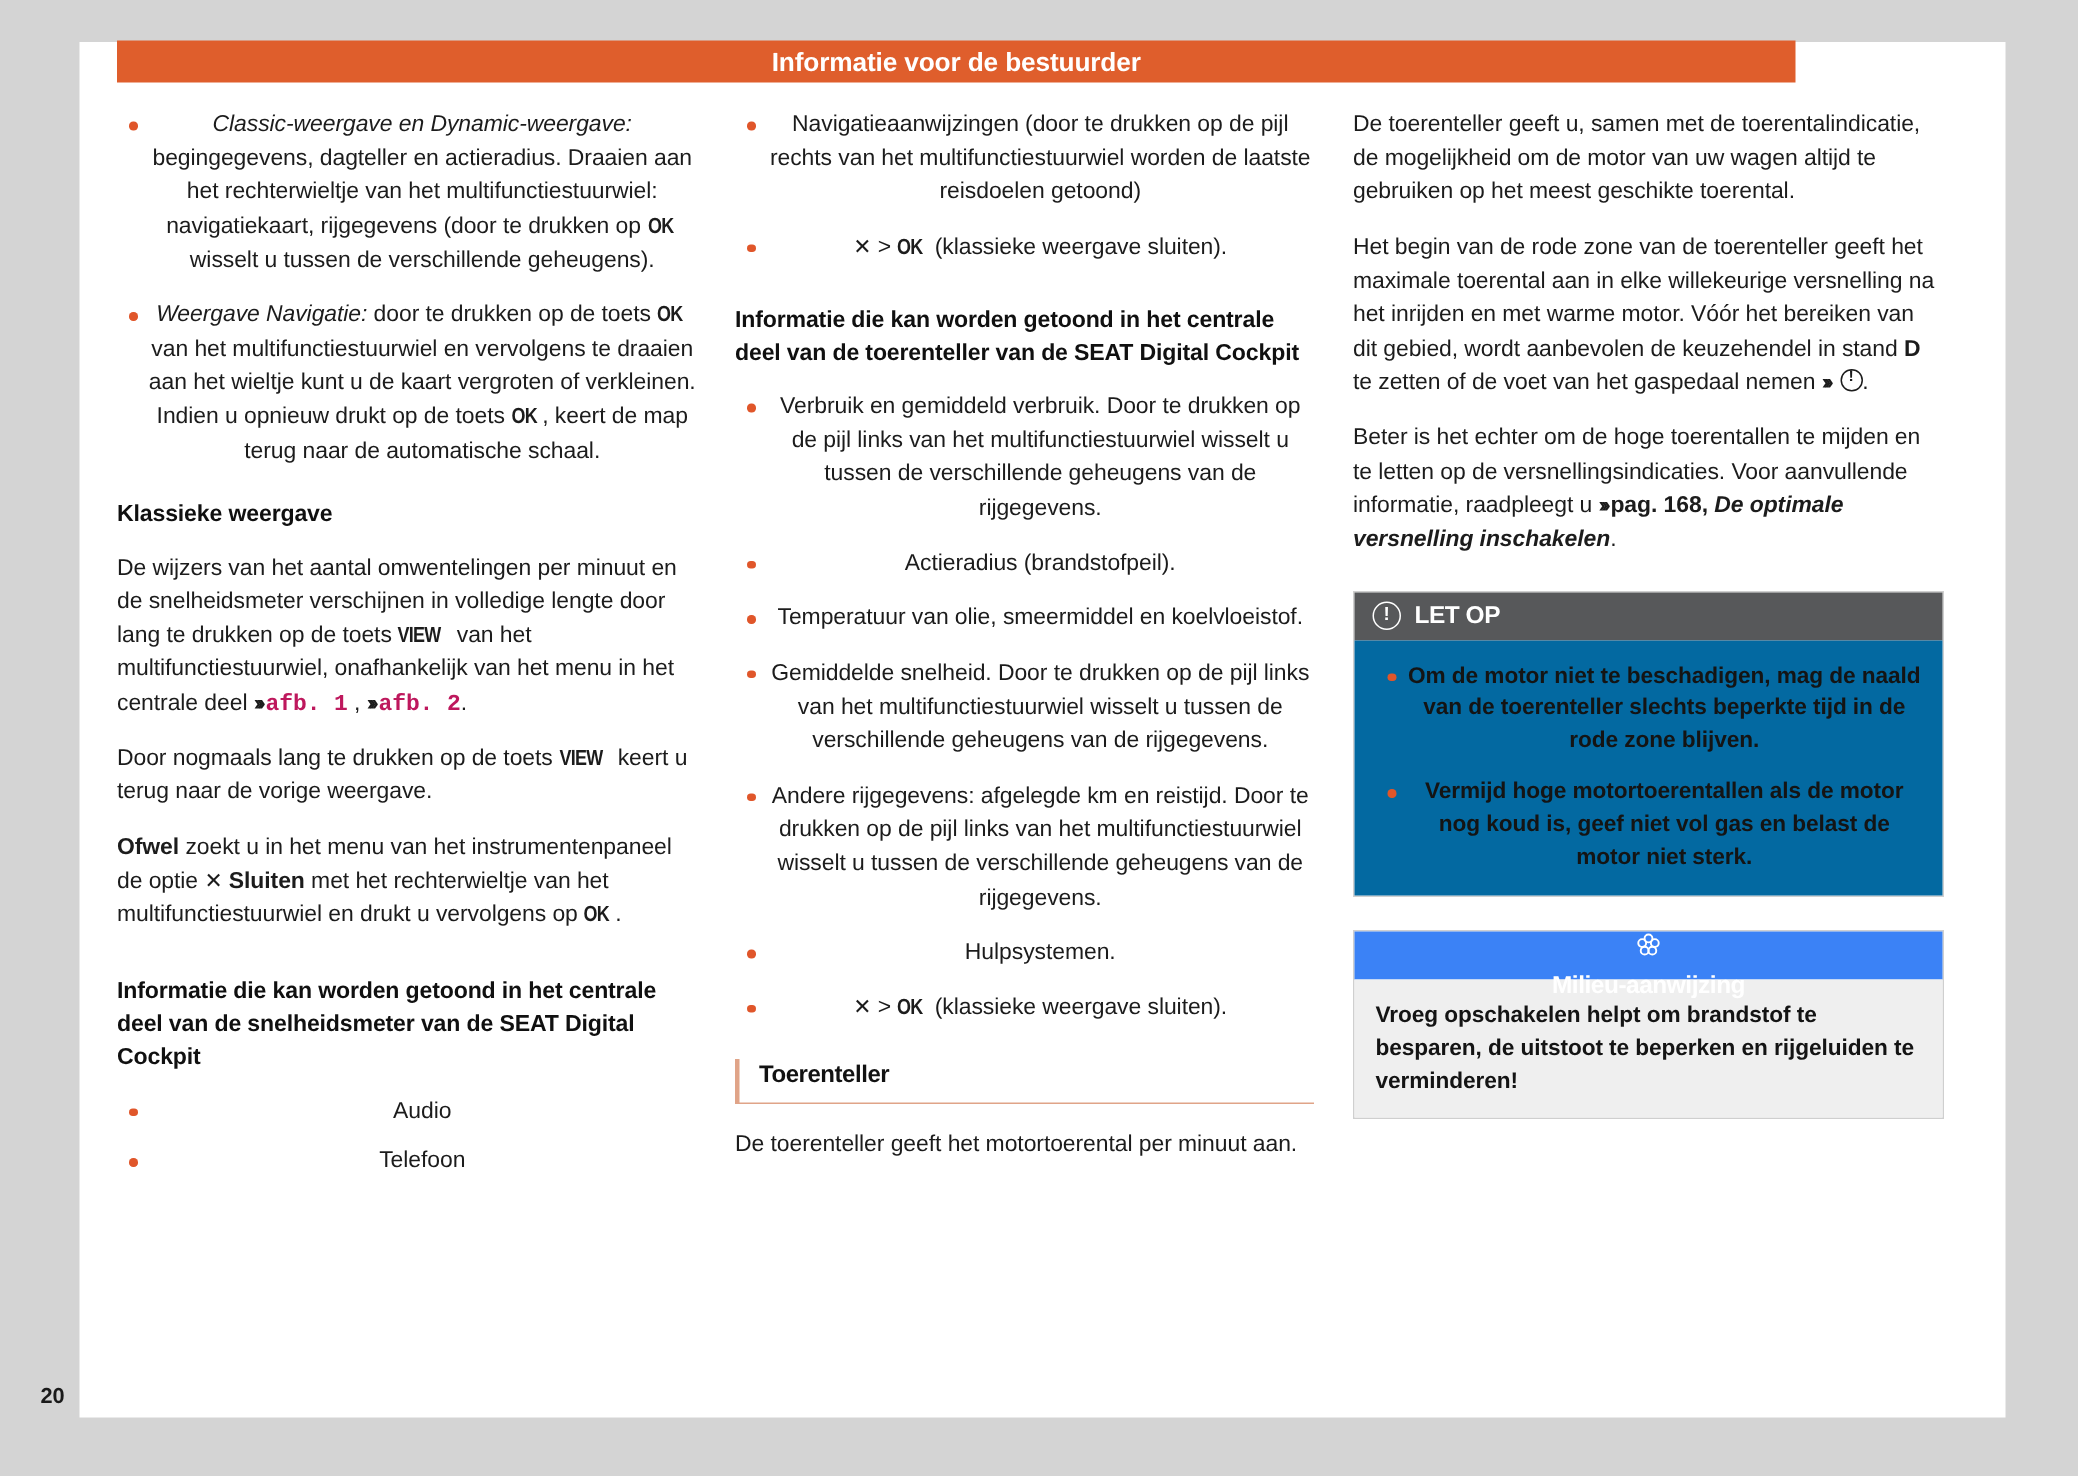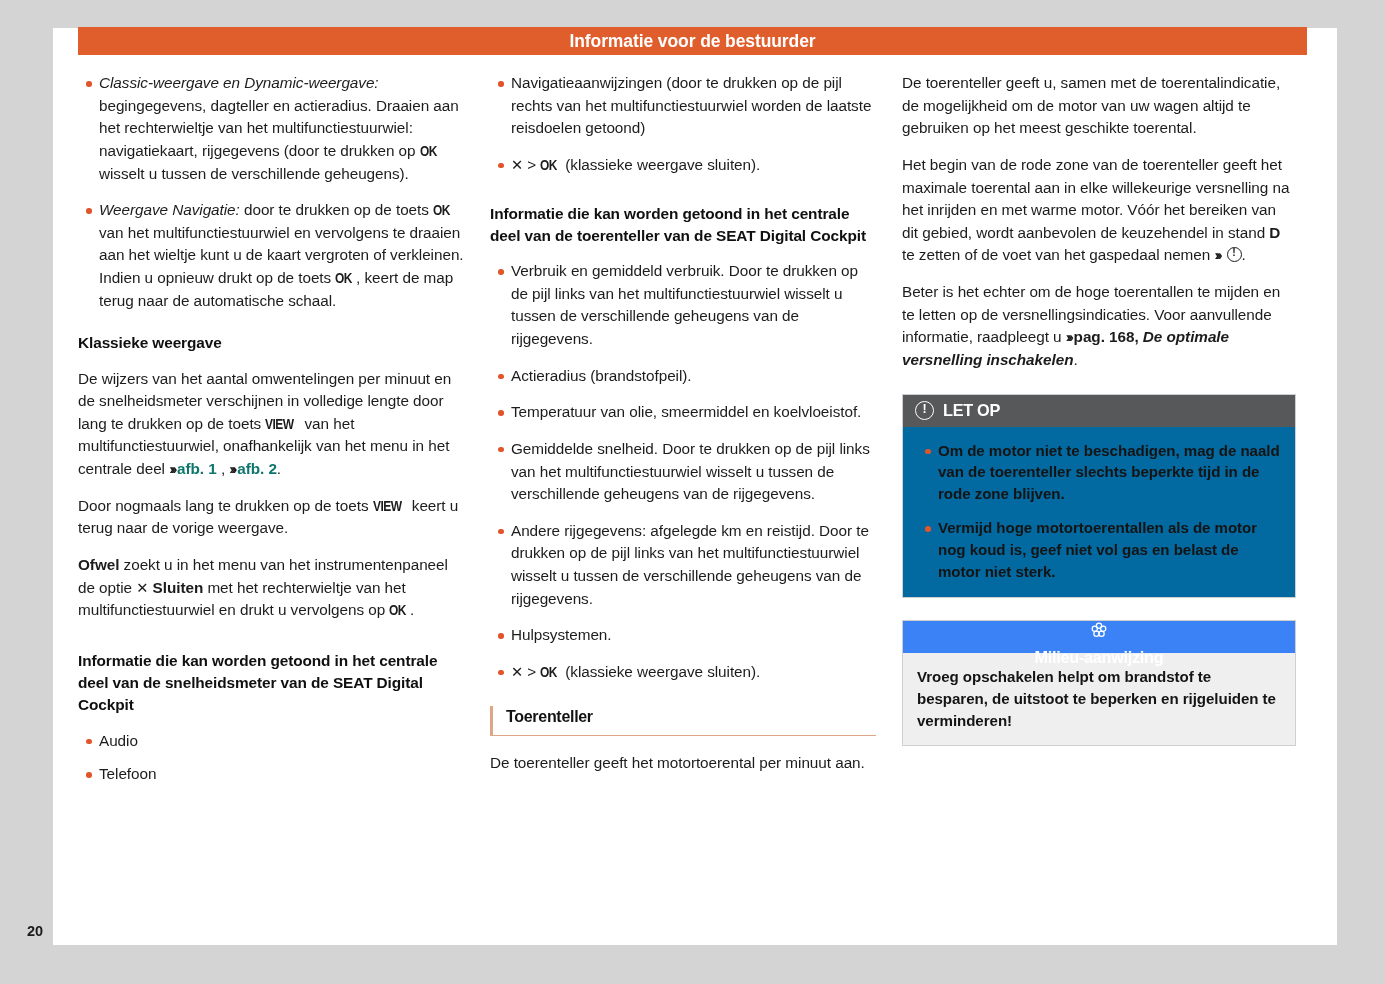--- a/index.html
+++ b/index.html
@@ -22,21 +22,21 @@
     width: 1284px;
     height: 917px;
     background: #ffffff;
   }
 
   
   #header-bar {
     position: absolute;
     left: 78px;
     top: 27px;
-    width: 1229px;
+    width: 1119px;
     height: 28px;
     background: #df5e2c;
     color: #ffffff;
     font-size: 17.5px;
     font-weight: bold;
     letter-spacing: -0.1px;
     text-align: center;
     line-height: 28px;
     white-space: nowrap;
   }
@@ -79,20 +79,21 @@
   p:last-child { margin-bottom: 0; }
 
   .bullet {
     position: relative;
     padding-left: 21px;
     margin: 0 0 14px 0;
     font-size: 15.3px;
     line-height: 1.48;
     color: #1c1c1c;
     letter-spacing: -0.05px;
+    text-align: center;
   }
   .bullet::before {
     content: "";
     position: absolute;
     left: 8px;
     top: 9px;
     width: 5.5px;
     height: 5.5px;
     border-radius: 50%;
     background: #e0562a;
@@ -139,21 +140,21 @@
   .xmark {
     font-size: 14.5px;
     font-weight: 400;
   }
   .chev {
     font-weight: bold;
     letter-spacing: -3.2px;
     font-size: 14.5px;
     padding-right: 3px;
   }
-  .ref { color: #0f766e; font-weight: bold; }
+  .ref { color: #be185d; font-weight: bold; font-family: Liberation Mono, monospace; }
   .circ {
     display: inline-block;
     width: 13px; height: 13px;
     border: 1.4px solid #1c1c1c;
     border-radius: 50%;
     position: relative;
     vertical-align: -2px;
   }
   .circ::after {
     content: "!";

